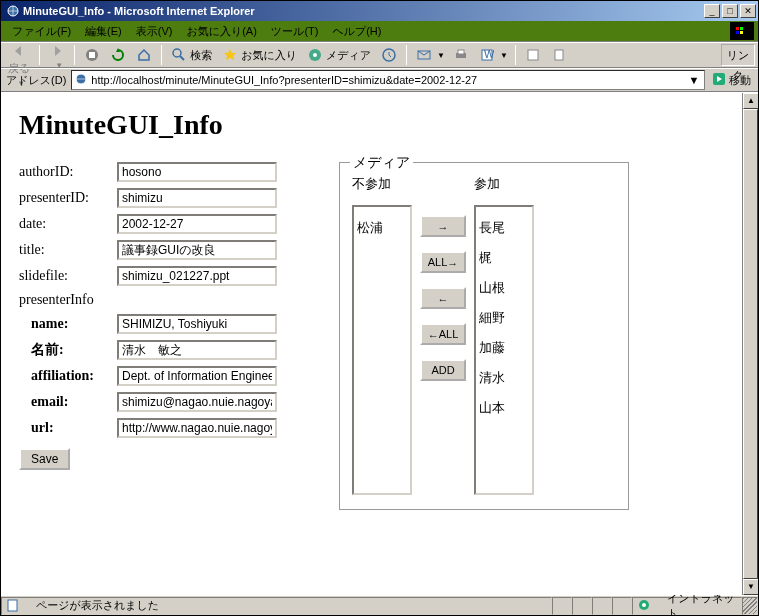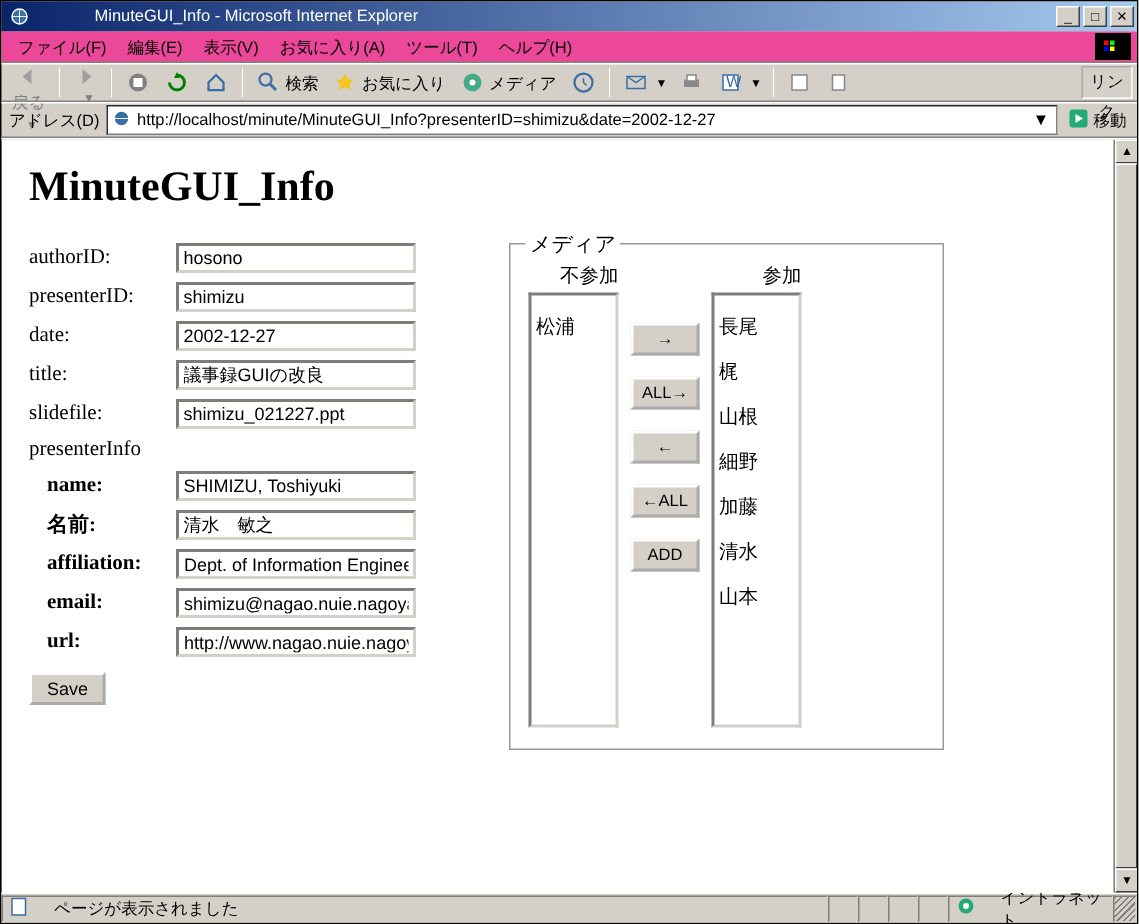--- a/index.html
+++ b/index.html
@@ -1,23 +1,23 @@
 <!DOCTYPE html>
 <html><head>
 <meta charset="utf-8">
 <style>
 * { box-sizing: border-box; margin: 0; padding: 0; font-family: "MS UI Gothic", "Tahoma", sans-serif; font-size: 11px; }
 body { background: #ffffff; }
 .window { width: 759px; height: 616px; border: 1px solid #000; background: #d4d0c8; display: flex; flex-direction: column; }
 
 .titlebar { height: 20px; background: linear-gradient(to right, #0a246a, #a6caf0); color: #fff; display: flex; align-items: center; padding: 0 2px; }
 .titlebar .icon { margin: 0 3px; display: inline-flex; }
-.titlebar .title { flex: 1; font-weight: normal; font-size: 11px; margin-left: 40px; }
+.titlebar .title { flex: 1; font-weight: bold; font-size: 11px; }
 .titlebar .winbtn { width: 16px; height: 14px; background: #d4d0c8; border: 1px solid #fff; border-right-color:#404040; border-bottom-color:#404040; margin-left: 2px; font-size: 9px; line-height: 12px; text-align: center; color:#000; font-family: Marlett, Arial; cursor:default;}
-.menubar { height: 21px; display: flex; align-items: center; padding: 1px 4px; border-bottom: 1px solid #808080; background:#ec4899;}
+.menubar { height: 21px; display: flex; align-items: center; padding: 1px 4px; border-bottom: 1px solid #808080; background:#4d7c0f;}
 .menubar .item { padding: 2px 7px; cursor: default; }
 .menubar .spacer { flex:1; }
 .menubar .brand { width: 24px; height: 18px; background:#000; display:flex; align-items:center; justify-content:center; }
 
 .toolbar { height: 26px; display: flex; align-items: center; padding: 1px 3px; border-top:1px solid #fff; border-bottom: 1px solid #808080; gap:2px;}
 .tb-btn { height: 22px; padding: 0 4px; display: inline-flex; align-items: center; gap:3px; cursor: default; }
 .tb-btn.disabled { color: #808080; flex-direction: column; }
 .tb-sep { width:1px; height:20px; background:#808080; margin:0 3px; border-right:1px solid #fff;}
 .tb-ico { width:16px; height:16px; display:inline-flex; align-items:center; justify-content:center;}
 .drop { width:8px; font-size:8px; color:#000; padding-left:2px;}
@@ -47,21 +47,21 @@
 .row .label { width: 98px; font-family:"Times New Roman", serif; font-size:14px;}
 .row .label.indent { padding-left: 12px; width:98px;font-weight:bold;}
 .row input.txt { width: 160px; height: 20px; border: 2px inset #d4d0c8; background:#fff; padding: 1px 3px; font-size: 12px; font-family: inherit;}
 .section-label { font-family:"Times New Roman", serif; font-size:14px; margin: 4px 0 6px 0;}
 
 .save-btn { margin-top: 4px; padding: 2px 10px; height:22px; background:#d4d0c8; border:2px outset #fff; cursor:default; font-size:12px;}
 
 .fieldset { border: 1px solid #999; padding: 8px 12px 14px 12px; position:relative; width: 290px;}
 .legend { position:absolute; top:-9px; left:10px; background:#fff; padding:0 3px; font-size:14px;}
 .participant-grid { display:flex; gap:8px; align-items:flex-start; margin-top:4px;}
-.col-head { font-size:13px; margin-bottom:2px;text-align:right;}
+.col-head { font-size:13px; margin-bottom:12px;}
 .listbox { width: 60px; height: 290px; border:2px inset #d4d0c8; background:#fff; overflow:hidden; padding:1px;}
 .listbox .opt { padding:1px 2px; cursor:default; font-size:13px;margin-top:10px;}
 .btn-col { display:flex; flex-direction:column; gap:14px; padding-top:40px; align-items:center;}
 .mv-btn { width:46px; height:22px; background:#d4d0c8; border:2px outset #fff; cursor:default; font-size:11px;}
 
 .statusbar { height:20px; border-top:1px solid #fff; display:flex; align-items:center; background:#d4d0c8;}
 .sb-cell { height:18px; border:1px inset #d4d0c8; padding:1px 4px; display:flex; align-items:center; gap:16px;}
 .sb-main { flex:1;}
 .sb-small { width:20px;}
 .sb-zone { width:110px;}

